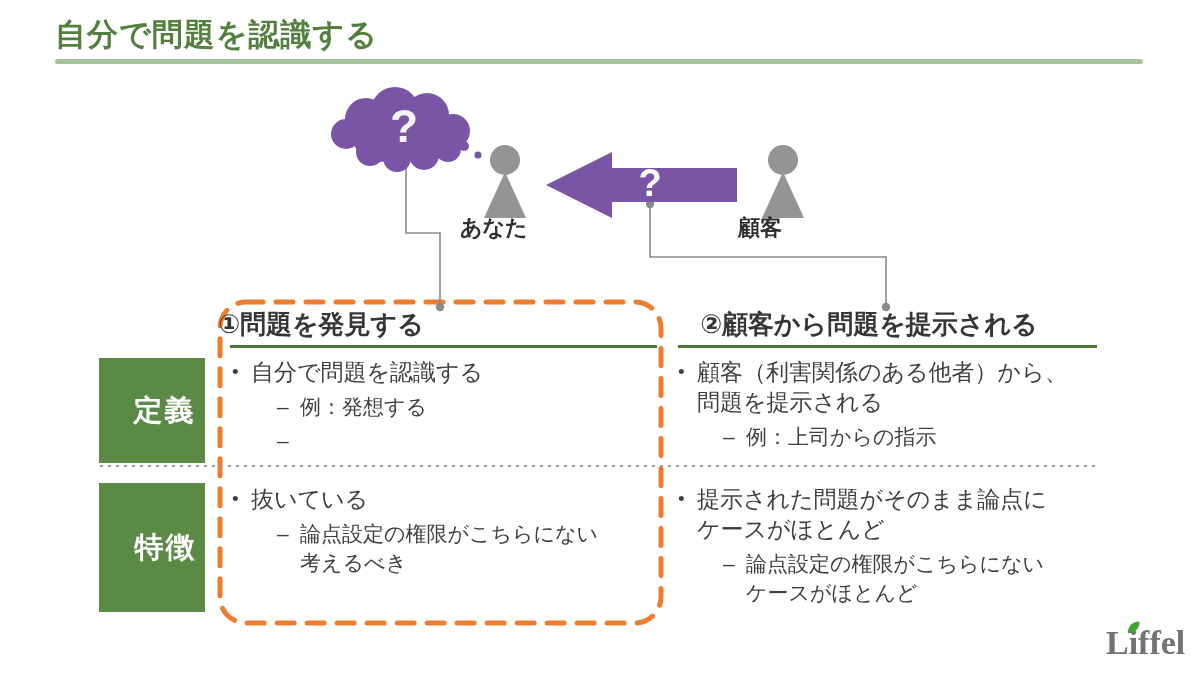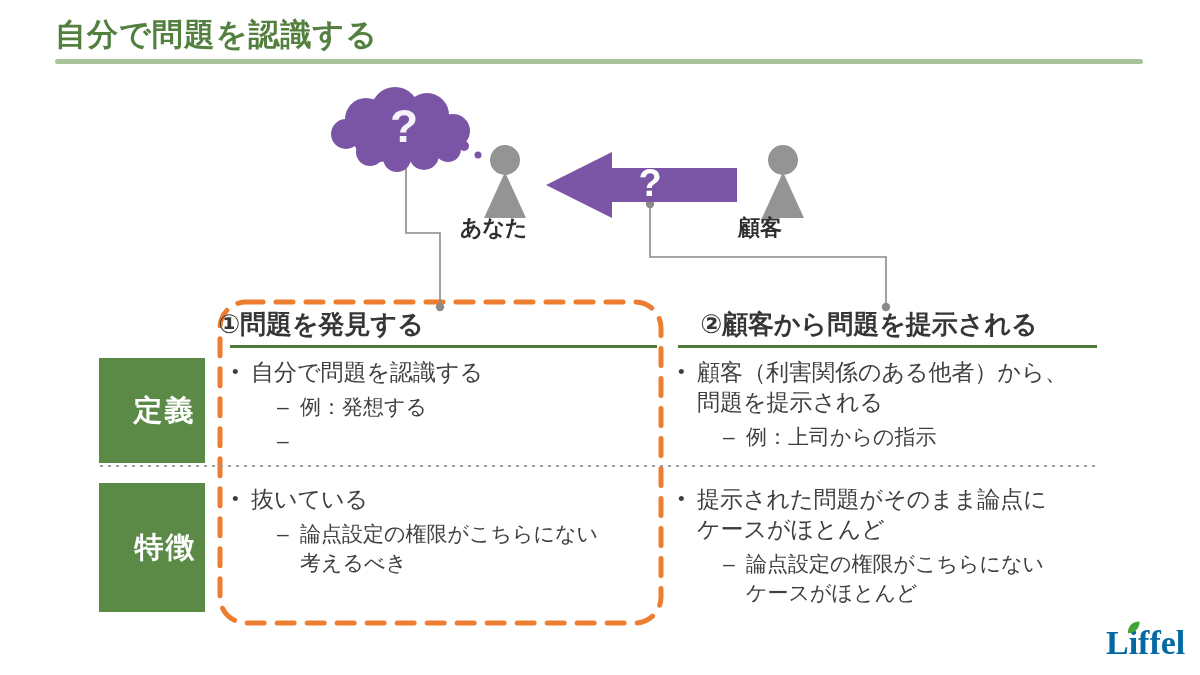--- a/index.html
+++ b/index.html
@@ -39,21 +39,21 @@
   .cell-r1c0 { left:232px; top:484px; }
   .cell-r1c1 { left:678px; top:484px; }
 
   .item { display:flex; align-items:flex-start; }
   .item.main { font-size:23px; line-height:30px; }
   .item.sub  { font-size:21px; line-height:29px; margin-left:45px; margin-top:5px; }
   .marker { flex:none; }
   .item.main > .marker { width:19px; font-size:19px; line-height:30px; }
   .item.sub  > .marker { width:23px; }
 
-  .logo { position:absolute; left:1106px; top:624px; font-family:"Liberation Serif","DejaVu Serif",serif; font-size:34px; font-weight:600; color:#0369a1; }
+  .logo { position:absolute; left:1106px; top:624px; font-family:"Liberation Serif","DejaVu Serif",serif; font-size:34px; font-weight:600; color:#737373; }
   .logo .leaf { position:absolute; left:20px; top:-4px; width:15px; height:15px; }
 </style>
 </head>
 <body>
 
 <div class="slide">
 
   <div class="page-title">自分で問題を認識する</div>
   <div class="title-rule"></div>
 

